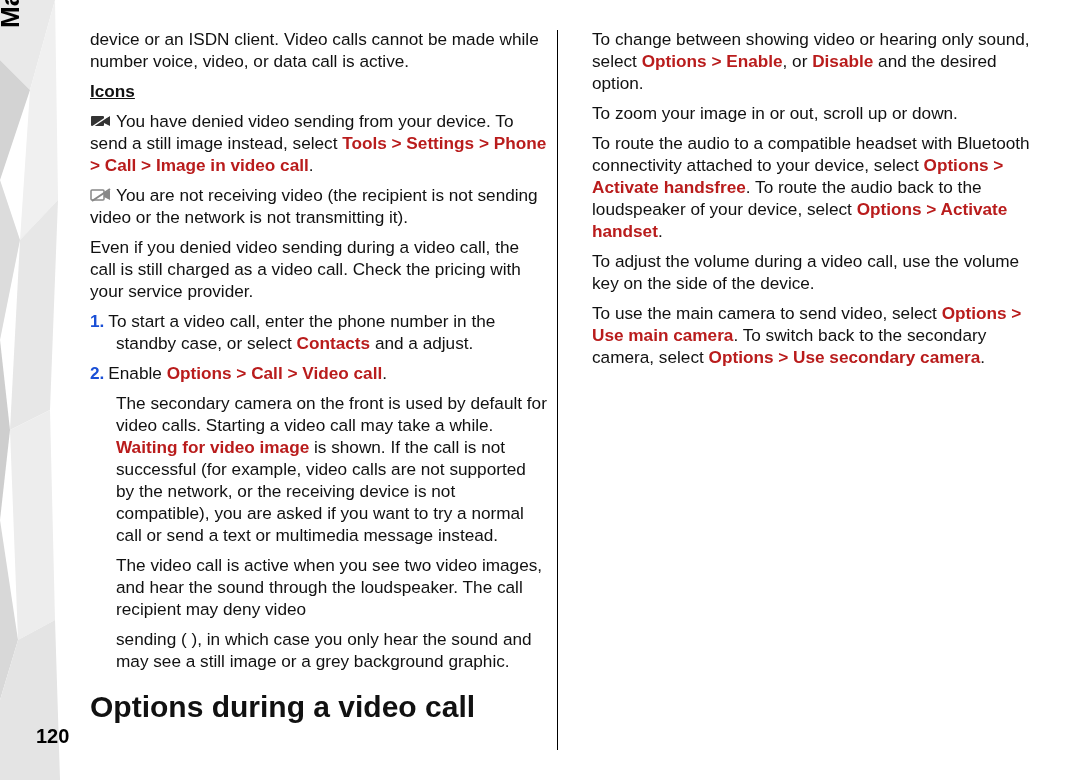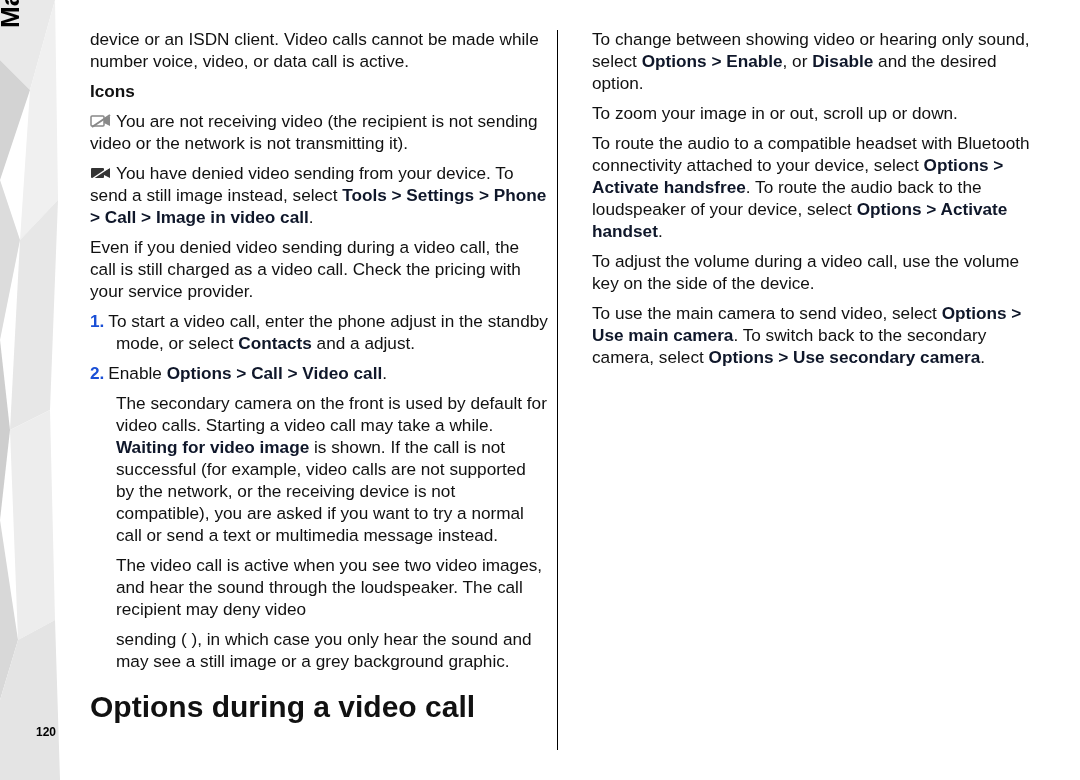--- a/index.html
+++ b/index.html
@@ -28,41 +28,41 @@
       font-size: 26px;
       z-index: 2;
       writing-mode: vertical-rl;
       transform: rotate(180deg);
     }
     .page-number {
       position: absolute;
       left: 36px;
       top: 725px;
       font-weight: 700;
-      font-size: 12px;
+      font-size: 20px;
       z-index: 2;
     }
     .content {
       position: absolute;
       left: 90px;
       top: 28px;
       right: 30px;
       bottom: 30px;
       z-index: 2;
       column-count: 2;
       column-gap: 44px;
       column-fill: auto;
       font-size: 17.2px;
       line-height: 1.28;
       color: #111;
     }
     .content p { margin-bottom: 8px; }
-    .menu { font-weight: 700; color: #0f172a; }
+    .menu { font-weight: 700; color: #b91c1c; }
     .num { font-weight: 700; color: #1a4fd6; margin-right: 4px; }
-    .icons-heading { font-weight: 700; margin: 4px 0 4px 0; }
+    .icons-heading { font-weight: 700; margin: 4px 0 4px 0; text-decoration: underline; }
     .h2 { font-weight: 800; font-size: 30px; margin-top: 18px; margin-bottom: 14px; line-height: 1.1; }
     .ol { padding-left: 26px; }
     .ol .item { text-indent: -26px; margin-bottom: 8px; }
     .ol .follow { text-indent: 0; margin-bottom: 8px; }
     .icon-glyph {
       display: inline-block;
       width: 22px;
       height: 16px;
       vertical-align: -2px;
       margin-right: 4px;
@@ -98,42 +98,42 @@
 
 <div class="content">
 
   <p>device or an ISDN client. Video calls cannot be made while number voice, video, or data call is active.</p>
 
   <p class="icons-heading">Icons</p>
 
   <p>
     <span class="icon-glyph">
       <svg viewBox="0 0 22 16">
+        <rect x="1" y="3" width="13" height="10" rx="1" fill="#333"></rect>
+        <polygon points="14,6 20,3 20,13 14,10" fill="#333"></polygon>
+        <line x1="2" y1="14" x2="20" y2="2" stroke="#fff" stroke-width="1.5"></line>
+      </svg>
+    </span><span>You have denied video sending from your device. To send a still image instead, select </span><span class="menu">Tools  &gt;  Settings  &gt;  Phone  &gt;  Call  &gt;  Image in video call</span><span>.</span>
+  </p>
+
+  <p>
+    <span class="icon-glyph">
+      <svg viewBox="0 0 22 16">
         <rect x="1" y="3" width="13" height="10" rx="1" fill="none" stroke="#888" stroke-width="1.5"></rect>
         <polygon points="14,6 20,3 20,13 14,10" fill="#888"></polygon>
         <line x1="2" y1="14" x2="20" y2="2" stroke="#888" stroke-width="2"></line>
       </svg>
     </span><span>You are not receiving video (the recipient is not sending video or the network is not transmitting it).</span>
   </p>
 
-  <p>
-    <span class="icon-glyph">
-      <svg viewBox="0 0 22 16">
-        <rect x="1" y="3" width="13" height="10" rx="1" fill="#333"></rect>
-        <polygon points="14,6 20,3 20,13 14,10" fill="#333"></polygon>
-        <line x1="2" y1="14" x2="20" y2="2" stroke="#fff" stroke-width="1.5"></line>
-      </svg>
-    </span><span>You have denied video sending from your device. To send a still image instead, select </span><span class="menu">Tools  &gt;  Settings  &gt;  Phone  &gt;  Call  &gt;  Image in video call</span><span>.</span>
-  </p>
-
   <p>Even if you denied video sending during a video call, the call is still charged as a video call. Check the pricing with your service provider.</p>
 
   <div class="ol">
     <p class="item">
-      <span class="num">1.</span><span>To start a video call, enter the phone adjust in the standby mode, or select </span><span class="menu">Contacts</span><span> and a adjust.</span>
+      <span class="num">1.</span><span>To start a video call, enter the phone number in the standby case, or select </span><span class="menu">Contacts</span><span> and a adjust.</span>
     </p>
     <p class="item">
       <span class="num">2.</span><span>Enable </span><span class="menu">Options  &gt;  Call  &gt;  Video call</span><span>.</span>
     </p>
     <p class="follow">
       <span>The secondary camera on the front is used by default for video calls. Starting a video call may take a while. </span><span class="menu">Waiting for video image</span><span> is shown. If the call is not successful (for example, video calls are not supported by the network, or the receiving device is not compatible), you are asked if you want to try a normal call or send a text or multimedia message instead.</span>
     </p>
     <p class="follow">The video call is active when you see two video images, and hear the sound through the loudspeaker. The call recipient may deny video</p>
 
     <p class="follow">sending (      ), in which case you only hear the sound and may see a still image or a grey background graphic.</p>

